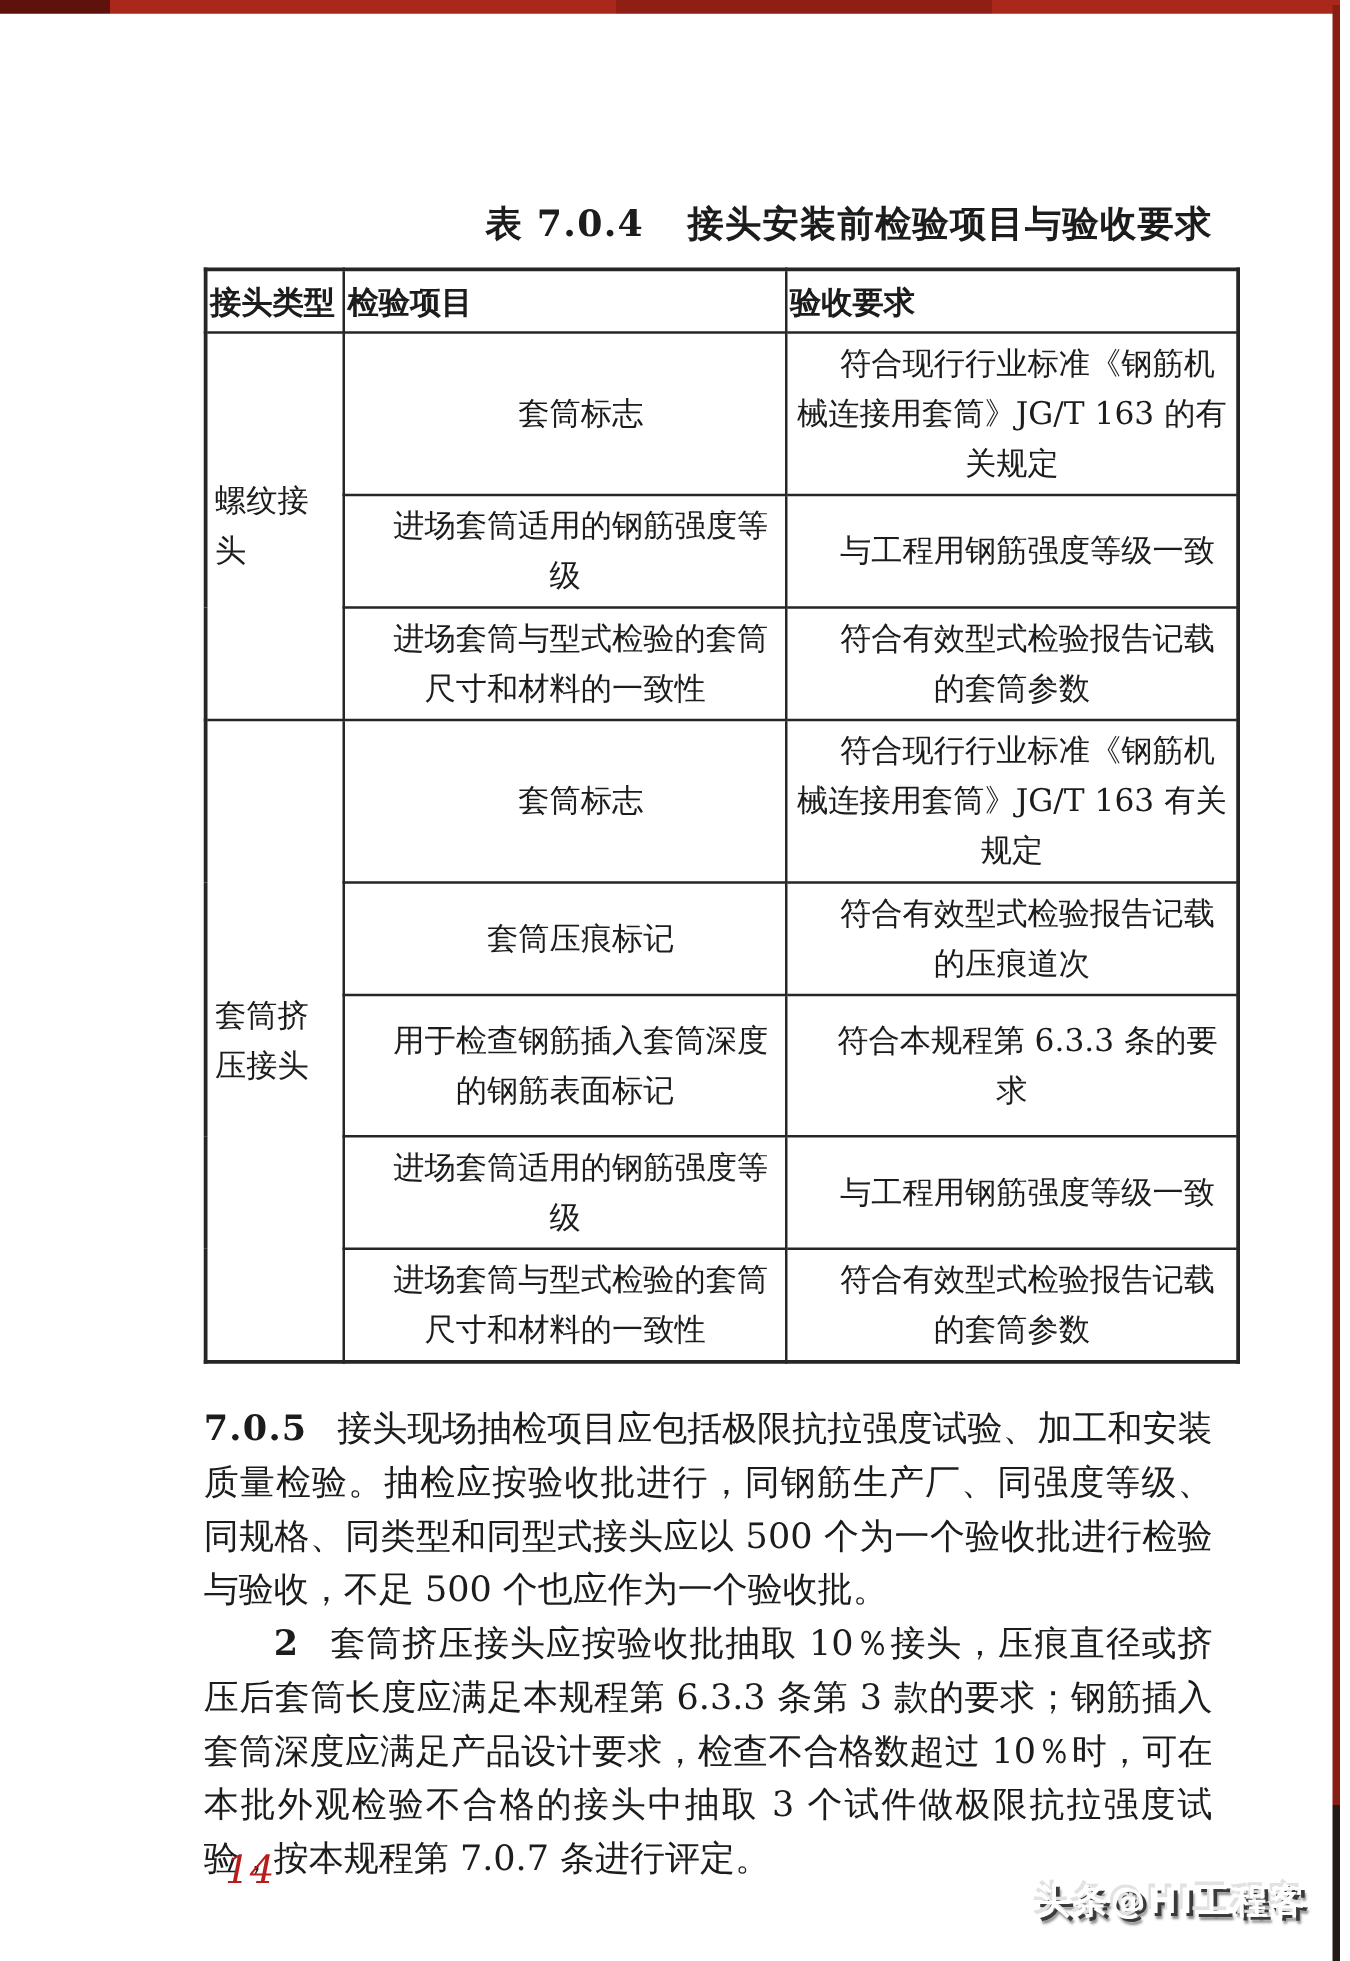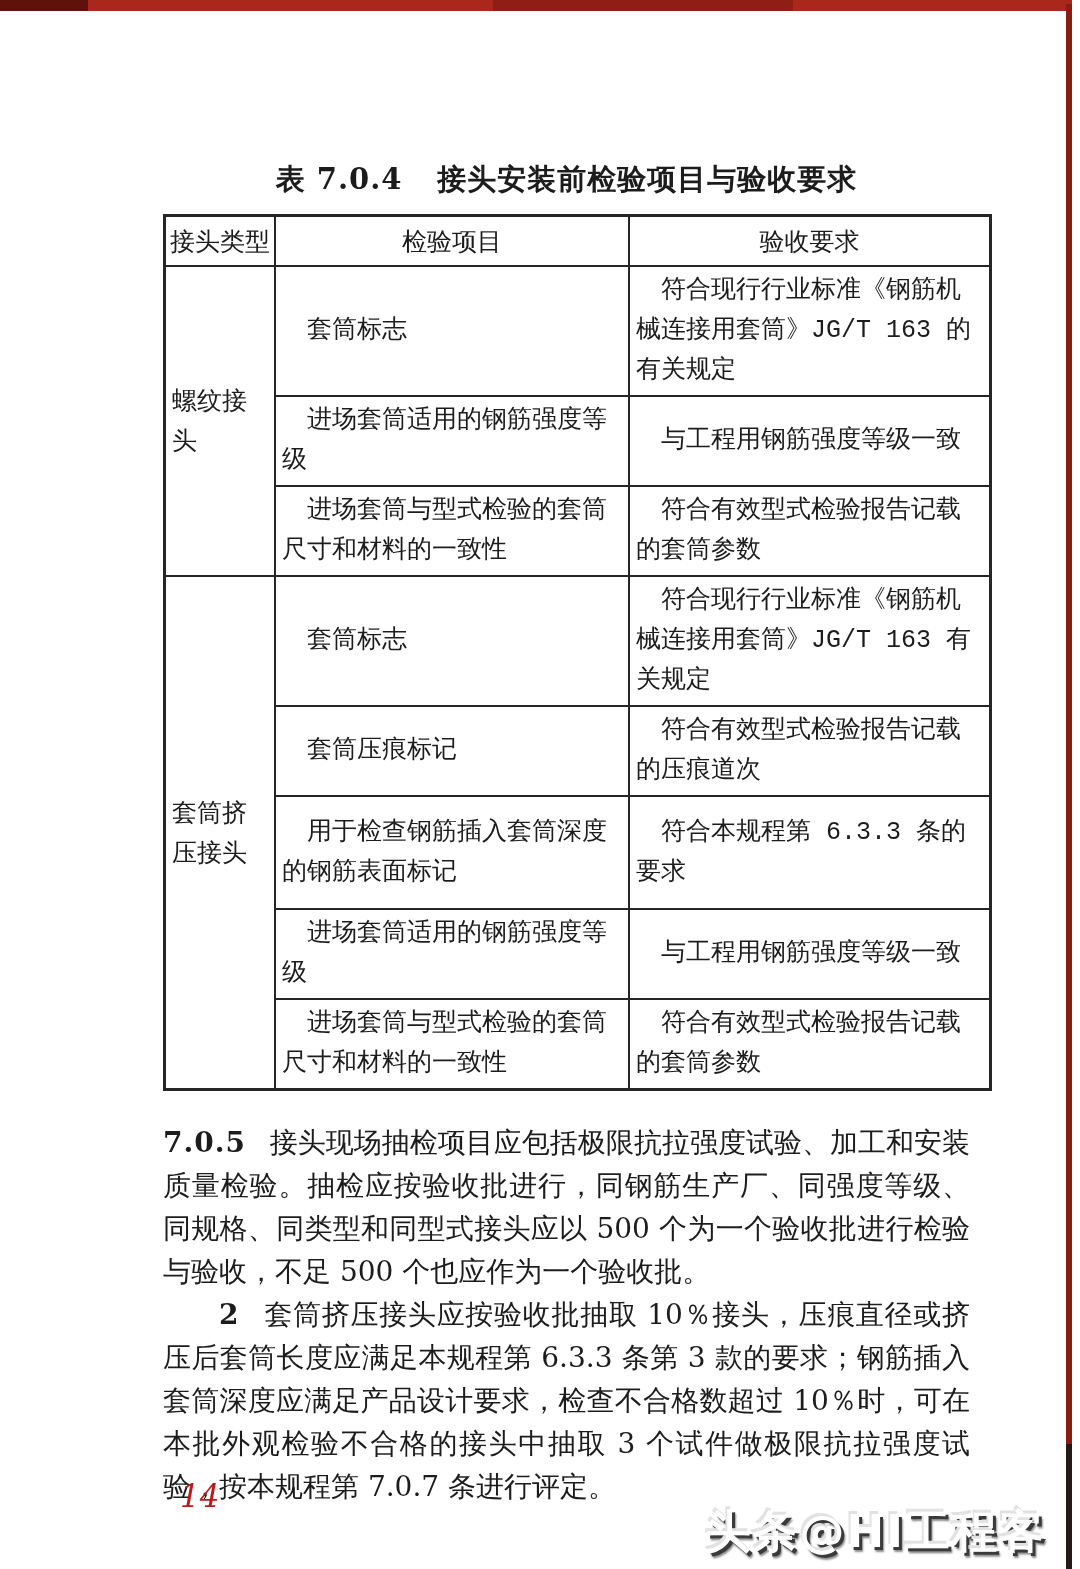--- a/index.html
+++ b/index.html
@@ -16,60 +16,60 @@
   }
   .scan-rightline{
     position:absolute;top:4px;bottom:0;right:8px;width:6px;
     background:linear-gradient(180deg,#8a1d13 0 92%,#231a18 92% 100%);
   }
   
   .content{
     position:absolute;left:163px;top:160px;width:807px;
   }
   .tbl-title{
-    text-align:center;font-weight:bold;font-size:29px;letter-spacing:1px;
+    text-align:right;font-weight:bold;font-size:29px;letter-spacing:1px;
     margin:0 0 14px 0;
   }
   .tbl-title .gap{display:inline-block;width:1.2em;}
   table.spec{
     border-collapse:collapse;width:807px;table-layout:fixed;
     font-size:25px;
   }
   table.spec,table.spec td,table.spec th{
     border:2px solid #262626;
   }
   table.spec{border-width:3px;}
   th.c-type,td.c-type{width:104px;}
   th.c-item,td.c-item{width:348px;}
   th.c-req,td.c-req{width:355px;}
   table.spec th{
-    font-weight:normal;height:44px;text-align:center;padding:2px;
+    font-weight:bold;height:44px;text-align:left;padding:2px;
   }
   table.spec td{vertical-align:middle;padding:4px 6px;}
   .ct{line-height:40px;}
   .ct.center{text-align:left;padding:0;}
-  .ct.indent{text-indent:1em;text-align:left;font-family:Liberation Mono, monospace;}
+  .ct.indent{text-indent:1em;text-align:center;}
   tr.h92{height:113px;} tr.h50{height:50px;margin-top:24px;} tr.h84{height:84px;}
   tr.h90{height:90px;} tr.h88{height:88px;padding-left:30px;} tr.h80{height:80px;}
   
   .clauses{margin-top:30px;font-size:28px;line-height:43px;}
   p.para{margin:0;text-align:justify;}
   p.para .lbl{font-weight:bold;margin-right:0.85em;letter-spacing:1px;}
   p.para.li{text-indent:2em;}
   p.para.li .num{font-weight:bold;margin-right:0.9em;}
   
   .page-number{
     position:absolute;left:180px;top:1478px;
     font-style:italic;font-size:31px;color:#b91c1c;
     font-family:"DejaVu Serif",serif;
   }
   .watermark{
     position:absolute;right:34px;top:1502px;
     font-family:"DejaVu Sans","Liberation Sans",sans-serif;
-    font-weight:bold;font-size:45px;letter-spacing:2px;
+    font-weight:bold;font-size:28px;letter-spacing:2px;
     color:#ffffff;
     text-shadow:
       -2px -3px 0 #e2e2e2,
       3px 3px 0 #3a3a3a,
       4px 5px 2px #8d8d8d;
   }
 </style>
 </head>
 <body>
 

